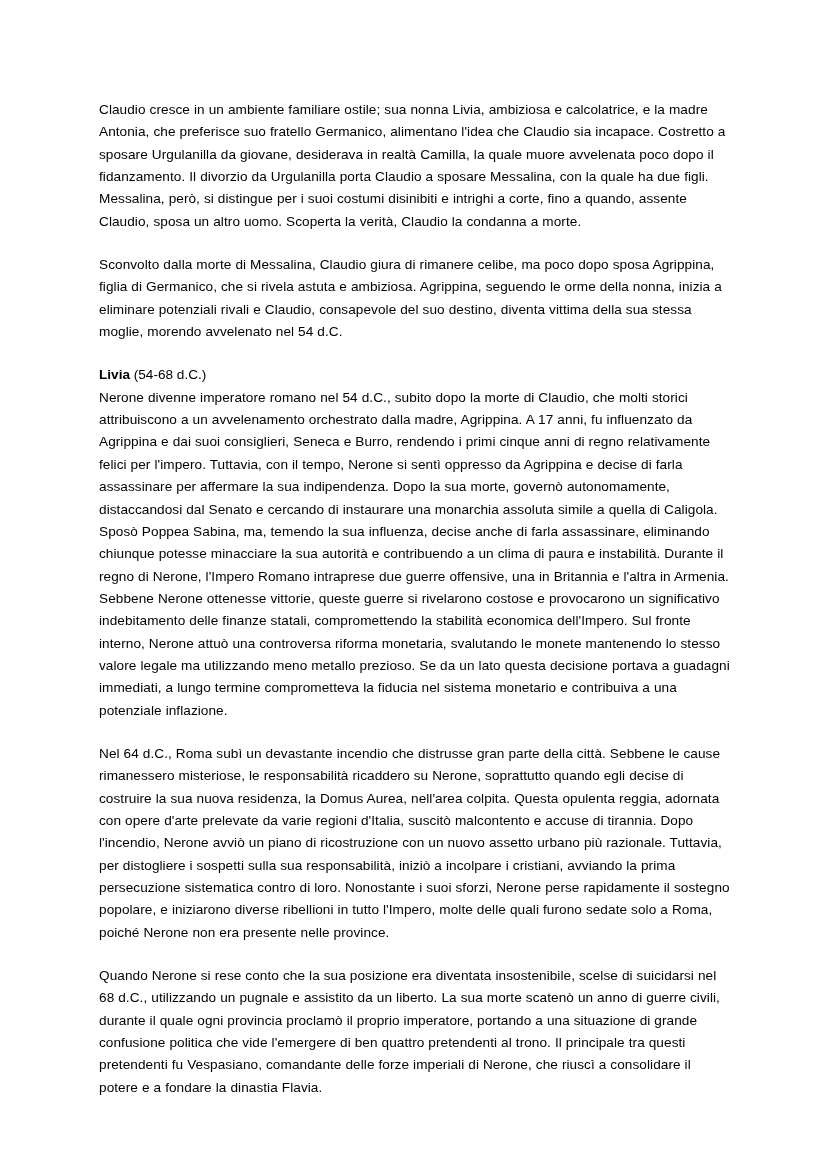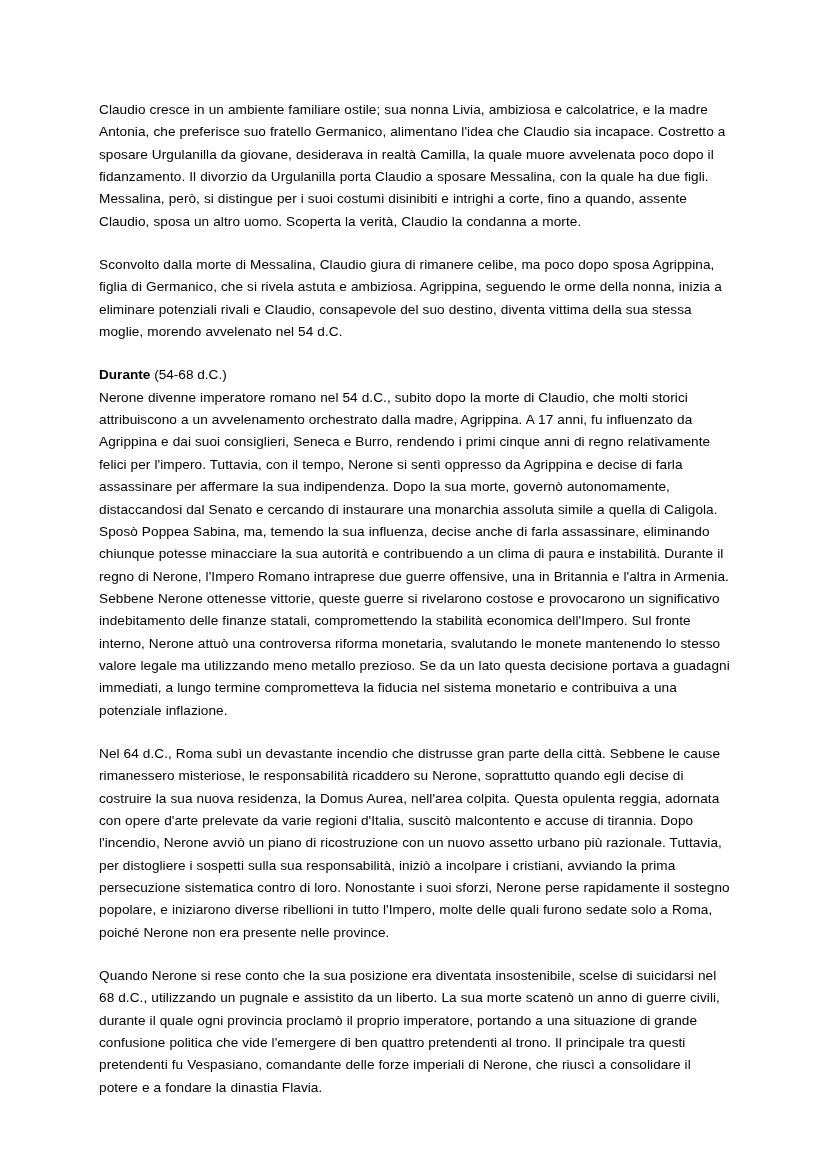--- a/index.html
+++ b/index.html
@@ -63,21 +63,21 @@
 <body>
 
 <div class="page">
   <div class="doc-body">
 
     <p class="para">Claudio cresce in un ambiente familiare ostile; sua nonna Livia, ambiziosa e calcolatrice, e la madre Antonia, che preferisce suo fratello Germanico, alimentano l'idea che Claudio sia incapace. Costretto a sposare Urgulanilla da giovane, desiderava in realtà Camilla, la quale muore avvelenata poco dopo il fidanzamento. Il divorzio da Urgulanilla porta Claudio a sposare Messalina, con la quale ha due figli. Messalina, però, si distingue per i suoi costumi disinibiti e intrighi a corte, fino a quando, assente Claudio, sposa un altro uomo. Scoperta la verità, Claudio la condanna a morte.</p>
 
     <p class="para">Sconvolto dalla morte di Messalina, Claudio giura di rimanere celibe, ma poco dopo sposa Agrippina, figlia di Germanico, che si rivela astuta e ambiziosa. Agrippina, seguendo le orme della nonna, inizia a eliminare potenziali rivali e Claudio, consapevole del suo destino, diventa vittima della sua stessa moglie, morendo avvelenato nel 54 d.C.</p>
 
     <div class="section-block">
-      <p class="section-head"><span class="head-name">Durante</span><span class="head-dates"> </span><span class="head-dates">(54-68 d.C.)</span></p>
+      <p class="section-head"><span class="head-name">Livia</span><span class="head-dates"> </span><span class="head-dates">(54-68 d.C.)</span></p>
       <p class="para" style="margin-bottom:0;">Nerone divenne imperatore romano nel 54 d.C., subito dopo la morte di Claudio, che molti storici attribuiscono a un avvelenamento orchestrato dalla madre, Agrippina. A 17 anni, fu influenzato da Agrippina e dai suoi consiglieri, Seneca e Burro, rendendo i primi cinque anni di regno relativamente felici per l'impero. Tuttavia, con il tempo, Nerone si sentì oppresso da Agrippina e decise di farla assassinare per affermare la sua indipendenza. Dopo la sua morte, governò autonomamente, distaccandosi dal Senato e cercando di instaurare una monarchia assoluta simile a quella di Caligola. Sposò Poppea Sabina, ma, temendo la sua influenza, decise anche di farla assassinare, eliminando chiunque potesse minacciare la sua autorità e contribuendo a un clima di paura e instabilità. Durante il regno di Nerone, l'Impero Romano intraprese due guerre offensive, una in Britannia e l'altra in Armenia. Sebbene Nerone ottenesse vittorie, queste guerre si rivelarono costose e provocarono un significativo indebitamento delle finanze statali, compromettendo la stabilità economica dell'Impero. Sul fronte interno, Nerone attuò una controversa riforma monetaria, svalutando le monete mantenendo lo stesso valore legale ma utilizzando meno metallo prezioso. Se da un lato questa decisione portava a guadagni immediati, a lungo termine comprometteva la fiducia nel sistema monetario e contribuiva a una potenziale inflazione.</p>
     </div>
 
     <p class="para">Nel 64 d.C., Roma subì un devastante incendio che distrusse gran parte della città. Sebbene le cause rimanessero misteriose, le responsabilità ricaddero su Nerone, soprattutto quando egli decise di costruire la sua nuova residenza, la Domus Aurea, nell'area colpita. Questa opulenta reggia, adornata con opere d'arte prelevate da varie regioni d'Italia, suscitò malcontento e accuse di tirannia. Dopo l'incendio, Nerone avviò un piano di ricostruzione con un nuovo assetto urbano più razionale. Tuttavia, per distogliere i sospetti sulla sua responsabilità, iniziò a incolpare i cristiani, avviando la prima persecuzione sistematica contro di loro. Nonostante i suoi sforzi, Nerone perse rapidamente il sostegno popolare, e iniziarono diverse ribellioni in tutto l'Impero, molte delle quali furono sedate solo a Roma, poiché Nerone non era presente nelle province.</p>
 
     <p class="para">Quando Nerone si rese conto che la sua posizione era diventata insostenibile, scelse di suicidarsi nel 68 d.C., utilizzando un pugnale e assistito da un liberto. La sua morte scatenò un anno di guerre civili, durante il quale ogni provincia proclamò il proprio imperatore, portando a una situazione di grande confusione politica che vide l'emergere di ben quattro pretendenti al trono. Il principale tra questi pretendenti fu Vespasiano, comandante delle forze imperiali di Nerone, che riuscì a consolidare il potere e a fondare la dinastia Flavia.</p>
 
   </div>
 </div>
 

